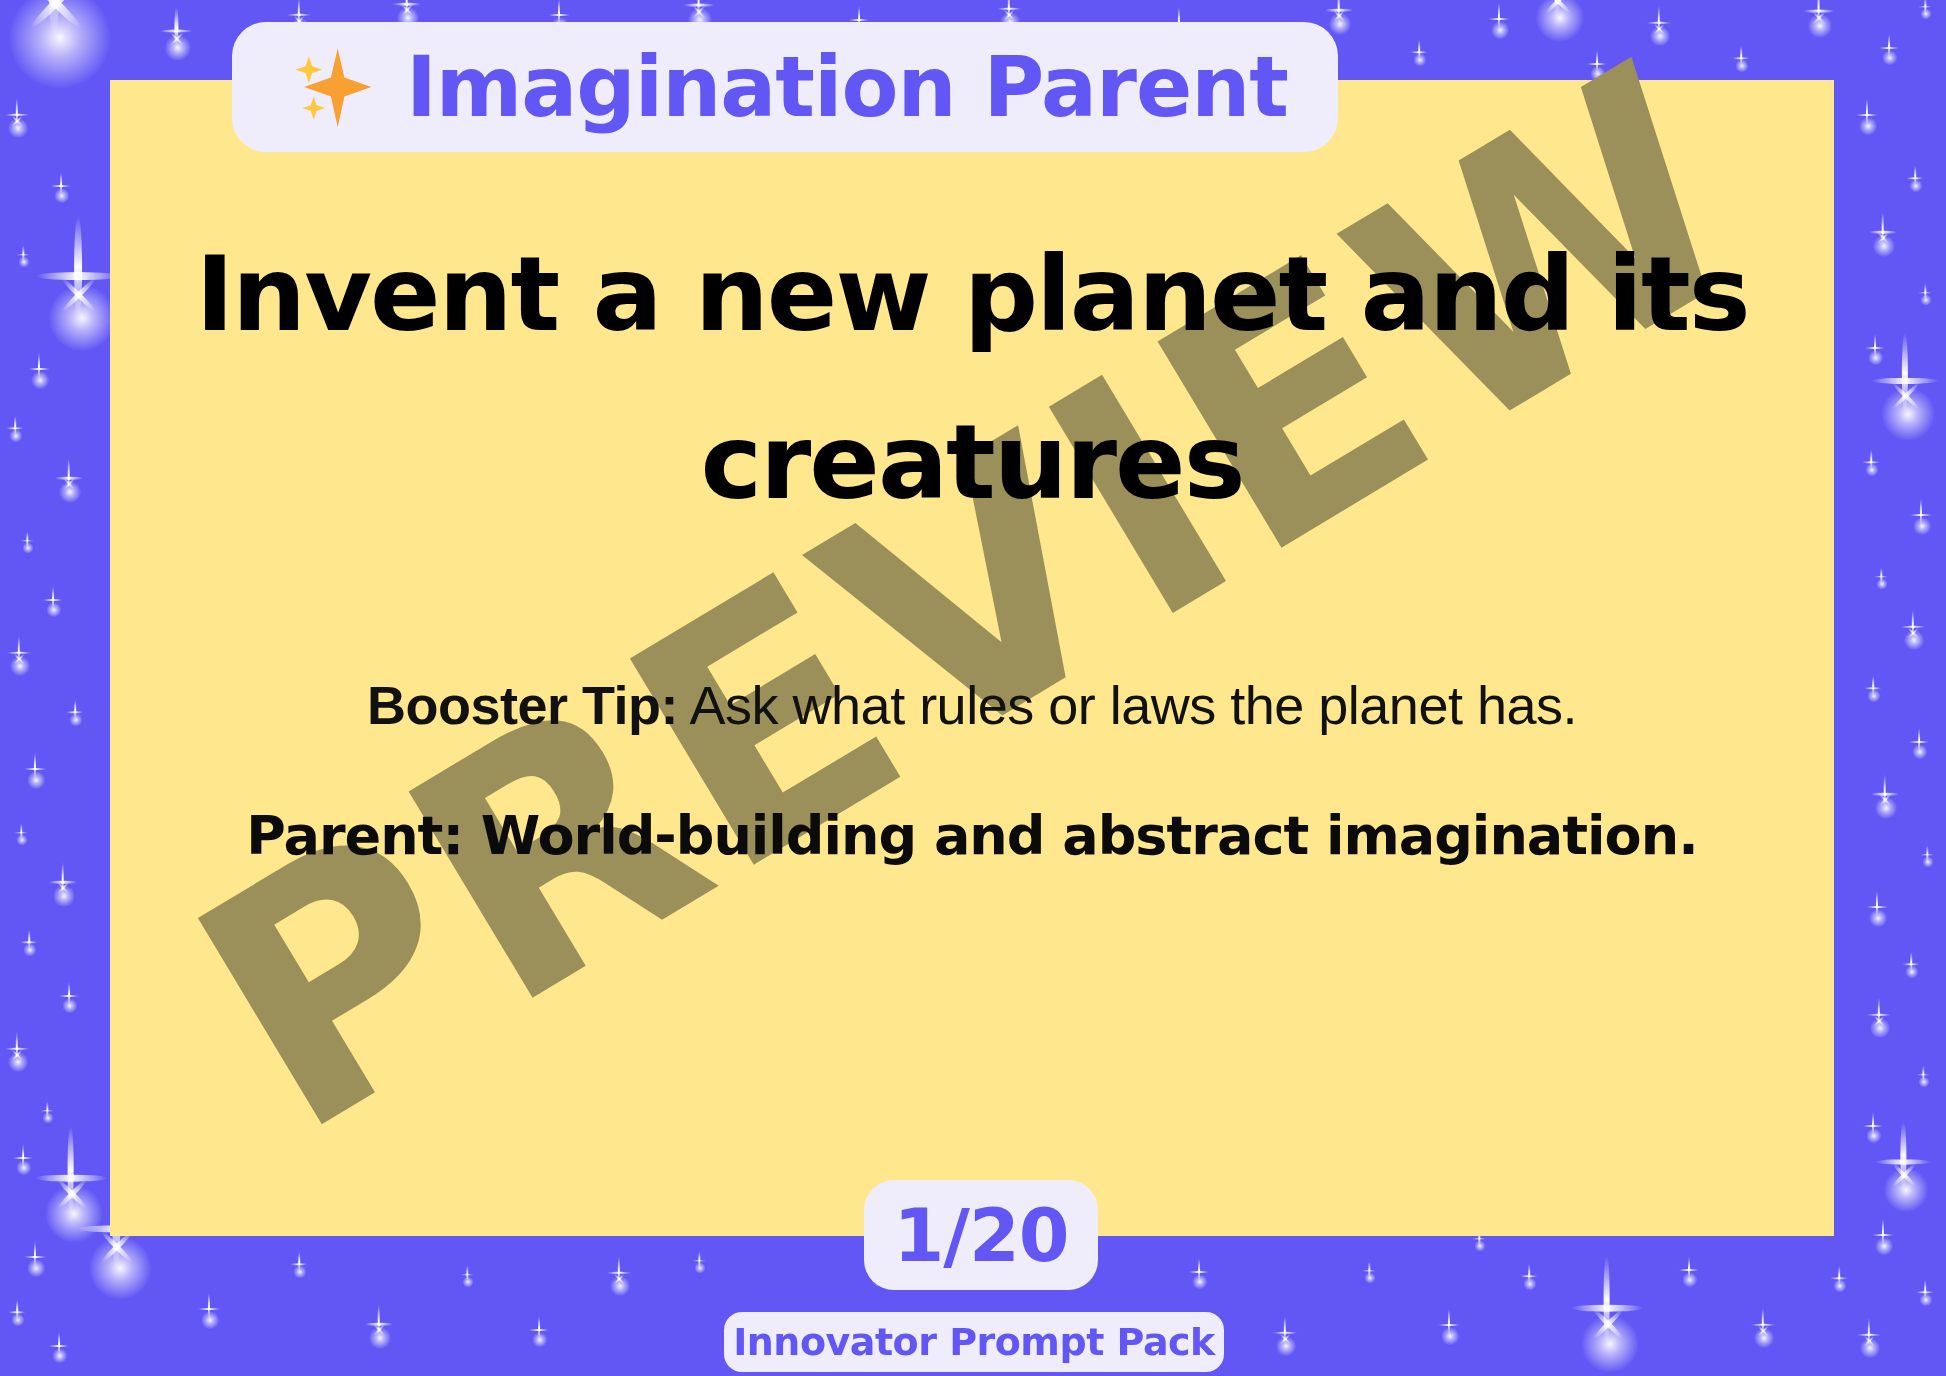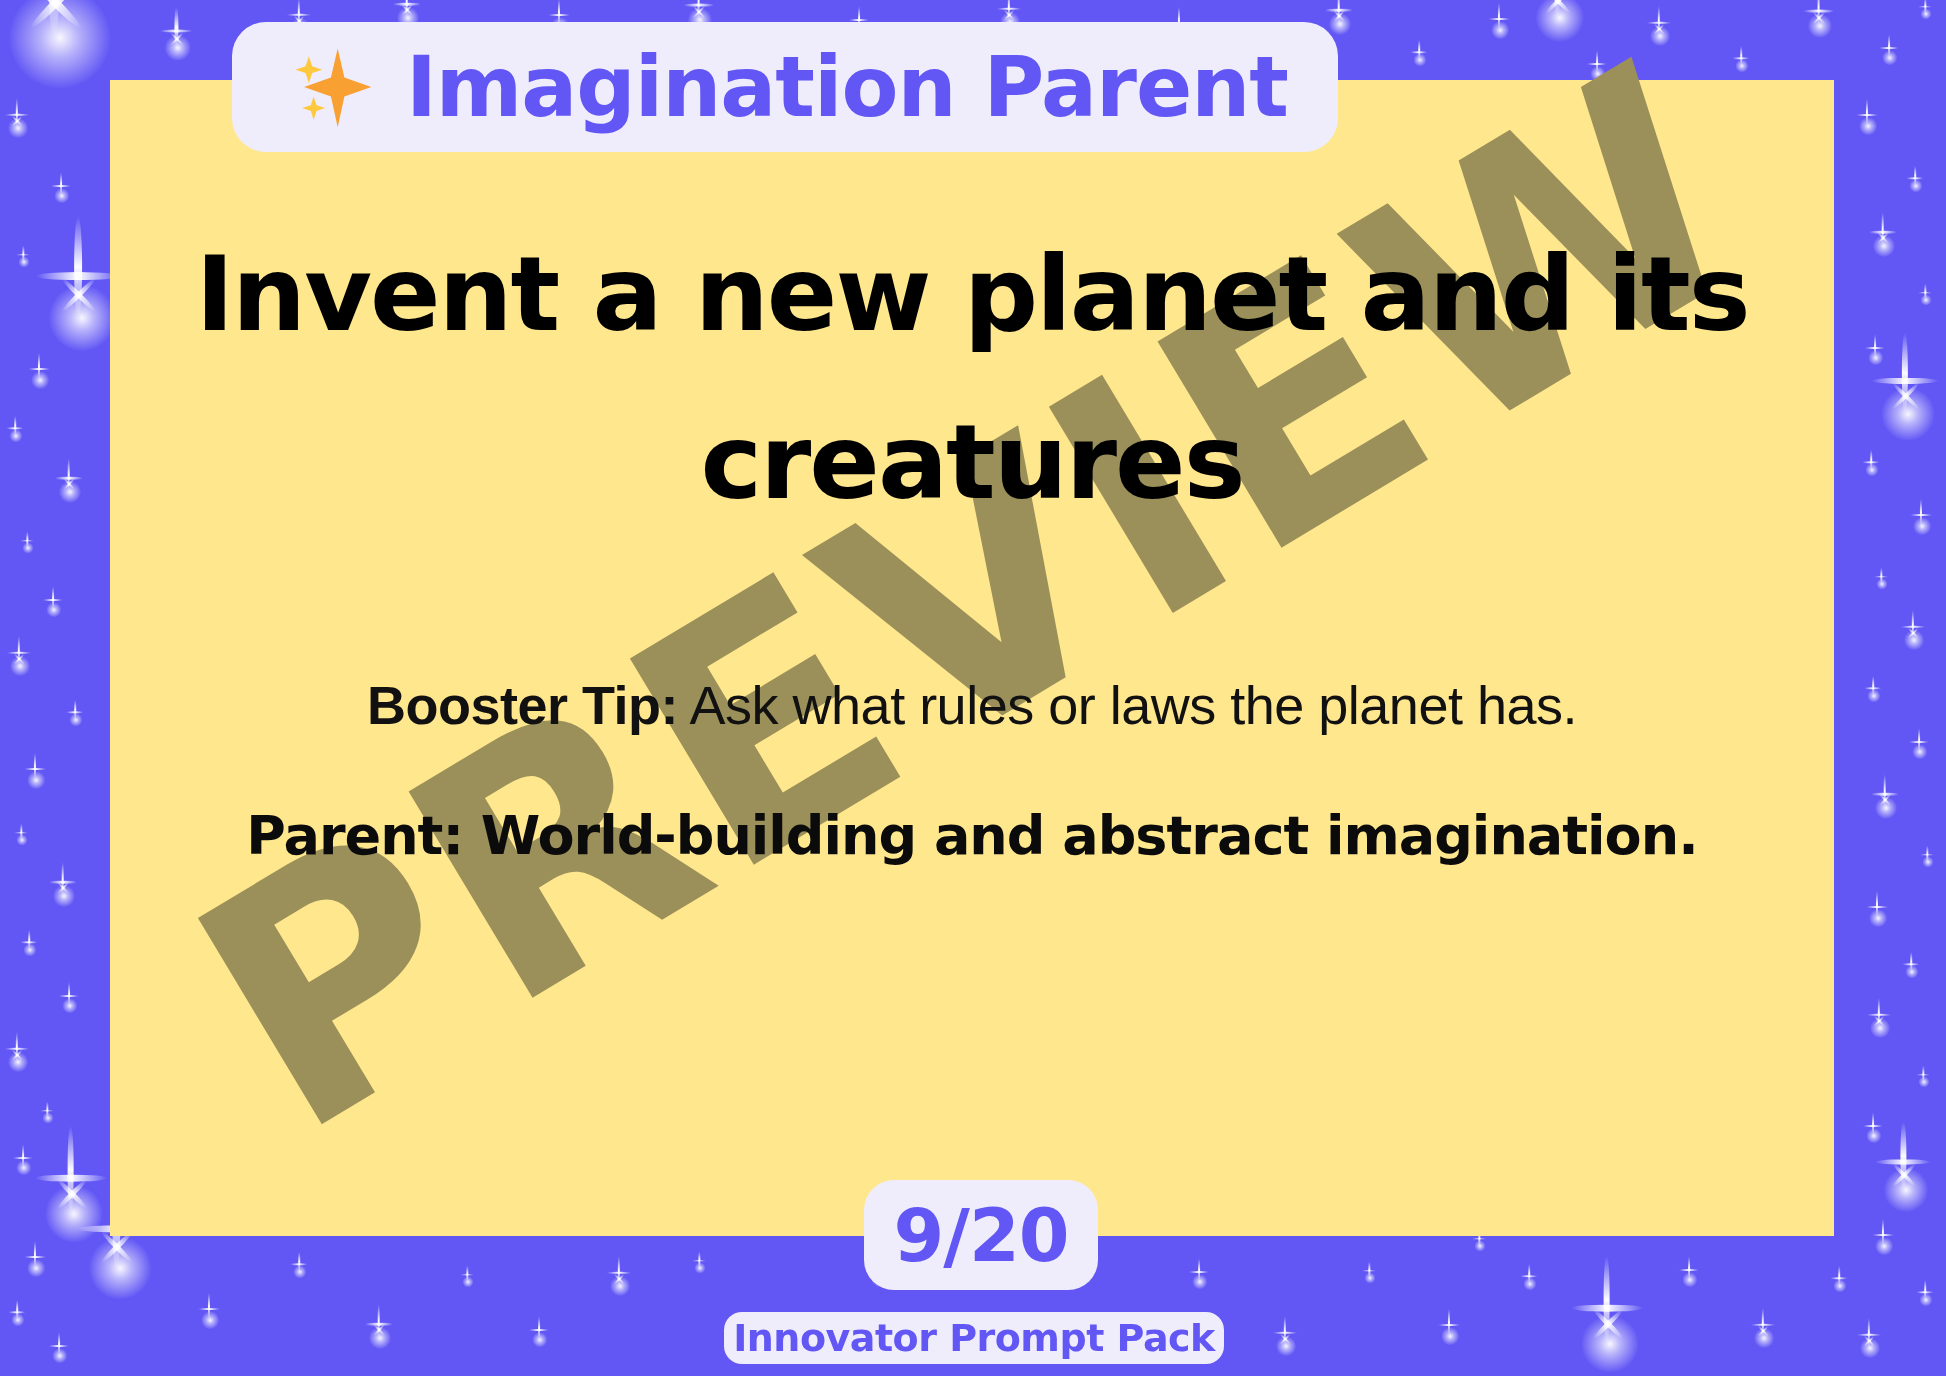--- a/index.html
+++ b/index.html
@@ -183,21 +183,21 @@
     font-size: 73px;
     color: #6257f5;
     letter-spacing: -1px;
     line-height: 1;
   }
   #pack-badge {
     position: absolute;
     left: 724px;
     top: 1312px;
     width: 500px;
-    height: 52px;
+    height: 60px;
     background: #efedfc;
     border-radius: 18px;
     display: flex;
     align-items: center;
     justify-content: center;
     z-index: 7;
   }
   #pack-badge .pack-text {
     font-family: "DejaVu Sans", sans-serif;
     font-weight: bold;
@@ -765,20 +765,20 @@
   <div id="header-pill">
     <svg id="sparkle-icon" viewBox="0 0 100 100">
       <path d="M58 10 L65 40 L93 50 L65 60 L58 92 L51 60 L23 50 L51 40 Z" fill="#F9A032"></path>
       <path d="M28 18 L31.5 28.5 L42 32 L31.5 35.5 L28 46 L24.5 35.5 L14 32 L24.5 28.5 Z" fill="#FFC93F"></path>
       <path d="M33 60 L36 69 L45 72 L36 75 L33 84 L30 75 L21 72 L30 69 Z" fill="#FFC93F"></path>
     </svg>
     <div id="header-title">Imagination Parent</div>
   </div>
 
   <div id="counter-badge">
-    <span class="counter-text">9/20</span>
+    <span class="counter-text">1/20</span>
   </div>
 
   <div id="pack-badge">
     <span class="pack-text">Innovator Prompt Pack</span>
   </div>
 
 </div>
 
 </body></html>

